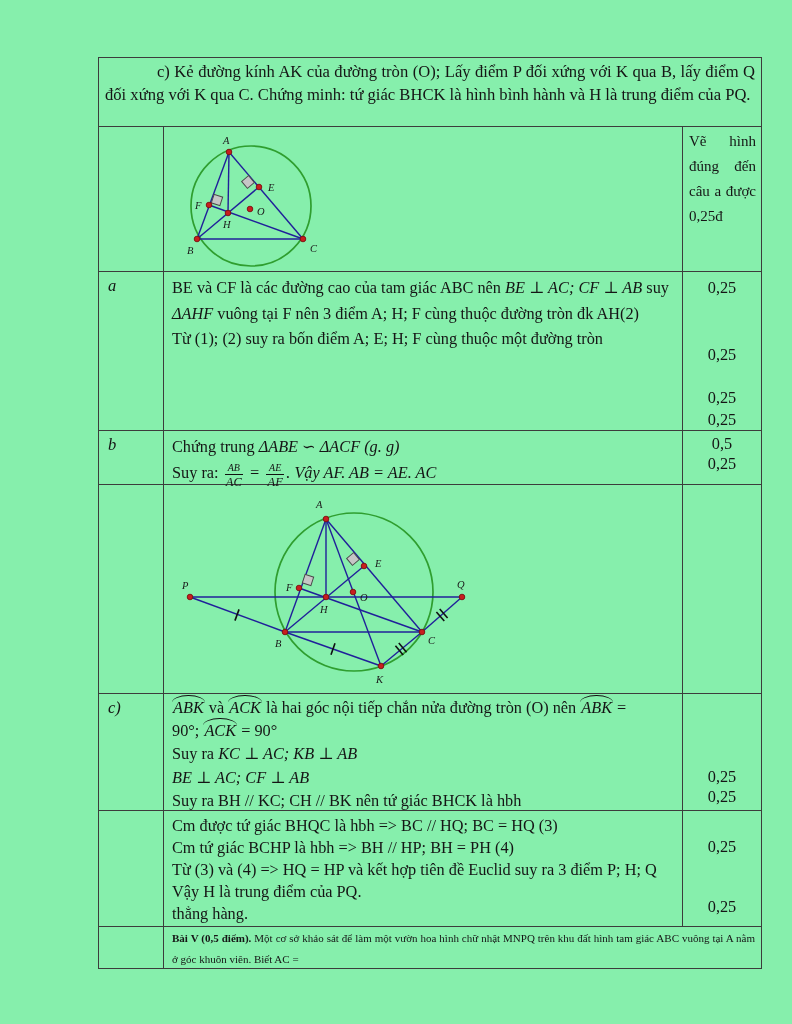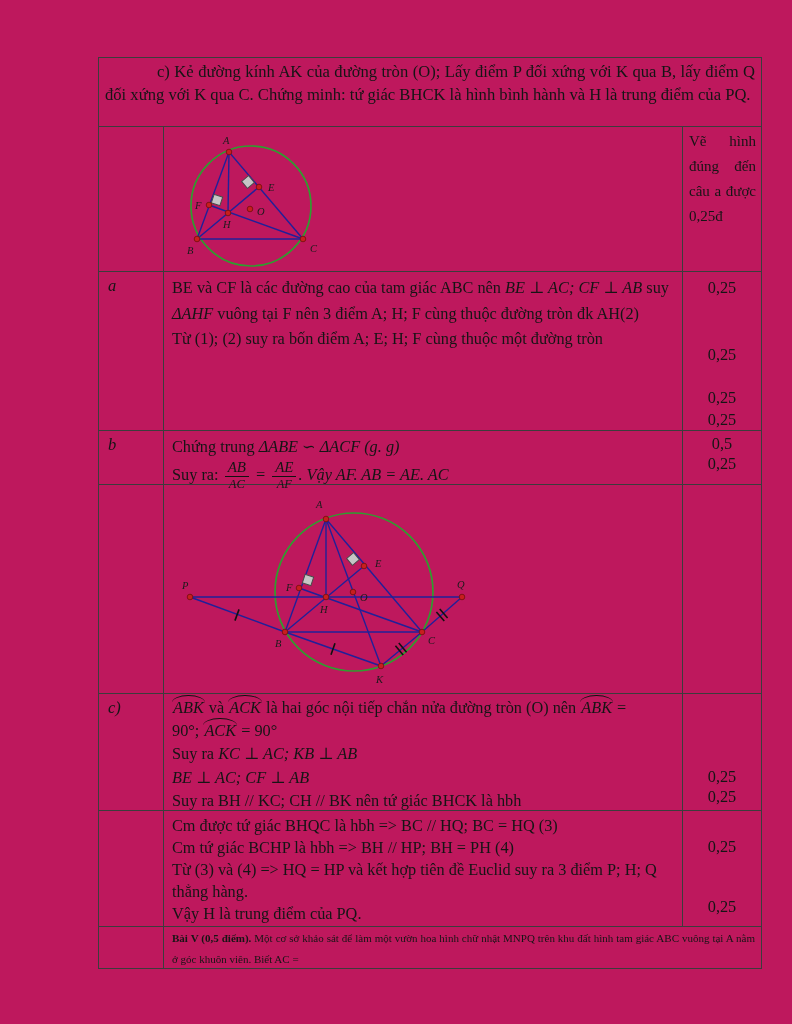--- a/index.html
+++ b/index.html
@@ -5,21 +5,21 @@
   :root{
     --border:#3c3c3c;
     --ink:#151515;
     --circle-green:#2f9e2f;
     --line-blue:#20209a;
     --point-red:#c81e1e;
     --point-edge:#7a1010;
     --square-gray:#c6c6c6;
   }
   html,body{margin:0;padding:0;background:#ffffff;}
-  .page{position:relative;width:792px;height:1024px;background:#be185d;overflow:hidden;
+  .page{position:relative;width:792px;height:1024px;background:#86efac;overflow:hidden;
         font-family:"Liberation Serif","DejaVu Serif",serif;color:var(--ink);}
   .answer-table{position:absolute;left:98px;top:57px;width:664px;box-sizing:border-box;
         border:1px solid var(--border);}
   .row{display:flex;box-sizing:border-box;border-top:1px solid var(--border);}
   .row:first-child{border-top:none;}
   .c1{width:65px;box-sizing:border-box;border-right:1px solid var(--border);
       font-style:italic;font-size:16.5px;padding:4px 0 0 9px;}
   .c2{width:519px;box-sizing:border-box;border-right:1px solid var(--border);
       font-size:16.3px;line-height:25.6px;padding:3px 6px 0 8px;position:relative;}
   .c3{flex:1;box-sizing:border-box;font-size:16.3px;text-align:center;}
@@ -38,21 +38,21 @@
   .line{white-space:nowrap;}
   .r-c .c2{line-height:23.2px;padding-top:2px;}
   .r-d .c2{line-height:22px;padding-top:4px;}
   .m{font-style:italic;}
   .b{font-weight:bold;}
   .hat{font-style:italic;position:relative;display:inline-block;padding:0 1px;}
   .hat::before{content:"";position:absolute;left:0;right:0;top:-1px;height:7px;
       border-top:1.4px solid #111;border-radius:50% 50% 0 0 / 95% 95% 0 0;}
   .frac{display:inline-block;vertical-align:-8px;text-align:center;font-style:italic;
       line-height:1;margin:0 2px;}
-  .frac .num{display:block;border-bottom:1px solid #111;padding:0 3px 1px 3px;font-size:15px;}
+  .frac .num{display:block;border-bottom:1px solid #111;padding:0 3px 1px 3px;font-size:10px;}
   .frac .den{display:block;padding-top:1px;font-size:12.5px;}
   .scorecol{display:flex;flex-direction:column;align-items:center;}
   .note{font-size:15px;line-height:25px;text-align:justify;padding:2px 5px 0 6px;}
   .sc{line-height:20px;height:20px;}
   .r-a .sc1{margin-top:6px;} .r-a .sc2{margin-top:47px;} .r-a .sc3{margin-top:23px;} .r-a .sc4{margin-top:2px;}
   .r-b .sc1{margin-top:3px;}
   .r-c .scorecol{justify-content:flex-end;padding-bottom:3px;height:100%;}
   .r-d .sc1{margin-top:26px;} .r-d .sc2{margin-top:40px;}
   svg text{font-family:"Liberation Serif","DejaVu Serif",serif;font-style:italic;
       font-size:10.5px;fill:#1b1b1b;}
@@ -215,22 +215,22 @@
         <div class="sc">0,25</div>
       </div>
     </div>
 
     <div class="row r-d">
       <div class="c1"></div>
       <div class="c2">
         <div class="line">Cm được tứ giác BHQC là hbh =&gt; BC // HQ; BC = HQ  (3)</div>
         <div class="line">Cm tứ giác BCHP là hbh =&gt; BH // HP; BH = PH   (4)</div>
         <div class="line">Từ (3) và (4) =&gt; HQ = HP  và kết hợp tiên đề Euclid suy ra 3 điểm P; H; Q</div>
+        <div class="line">Vậy H là trung điểm của PQ.</div>
         <div class="line">thẳng hàng.</div>
-        <div class="line">Vậy H là trung điểm của PQ.</div>
       </div>
       <div class="c3 scorecol">
         <div class="sc sc1">0,25</div>
         <div class="sc sc2">0,25</div>
       </div>
     </div>
 
     <div class="row r-v">
       <div class="c1"></div>
       <div class="mergecell"><span class="b">Bài V (0,5 điểm).</span><span> Một cơ sở khảo sát để làm một vườn hoa hình chữ nhật MNPQ trên khu đất hình tam giác ABC vuông tại A nằm ở góc khuôn viên. Biết AC =</span></div>

